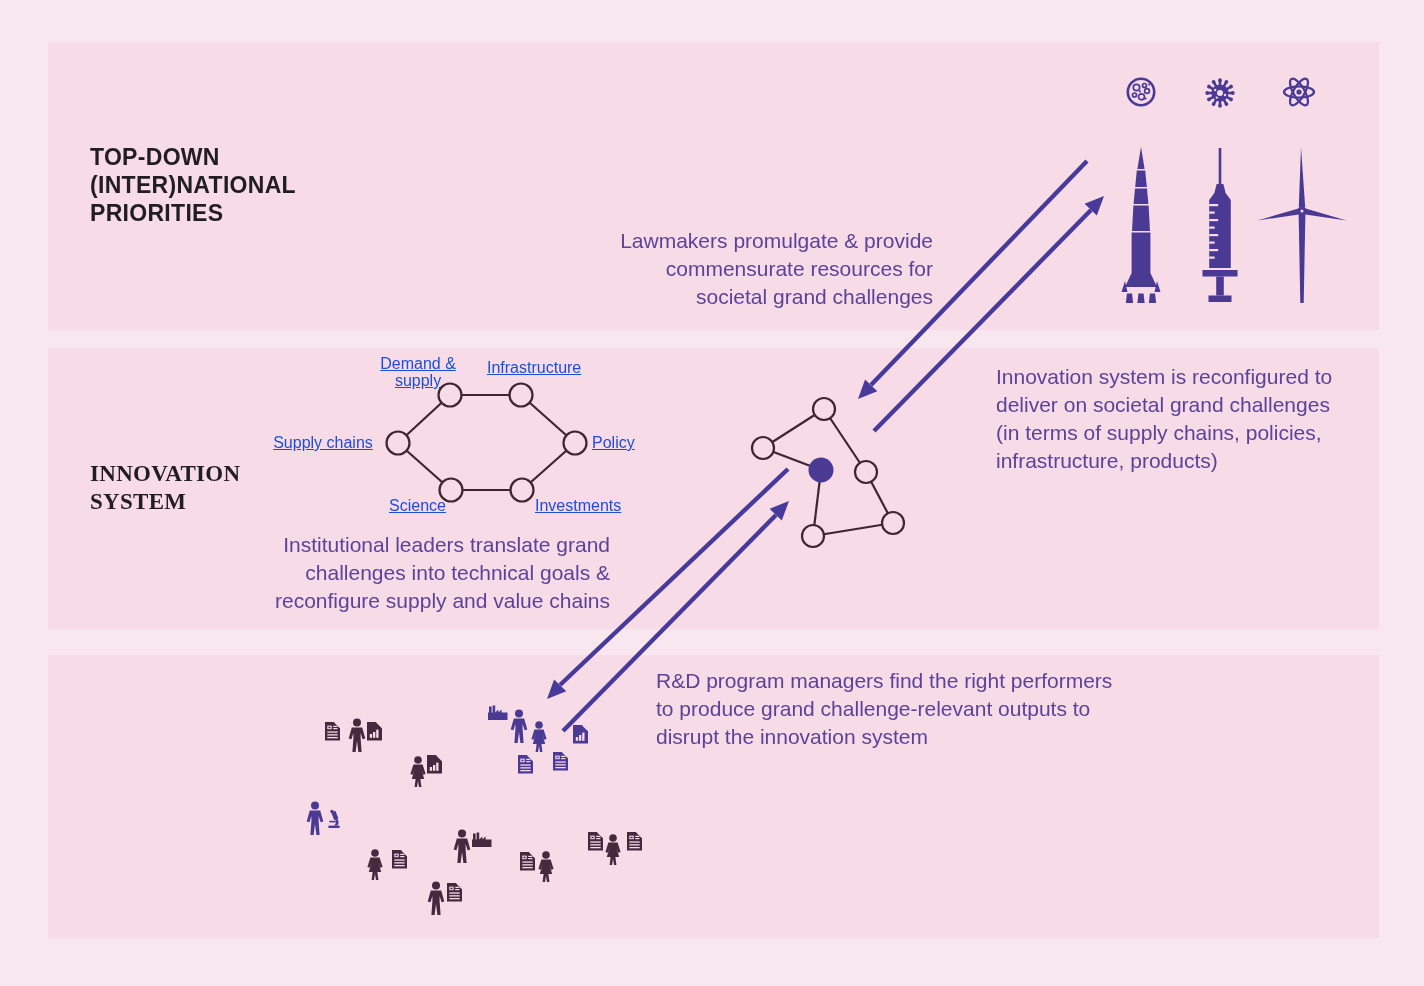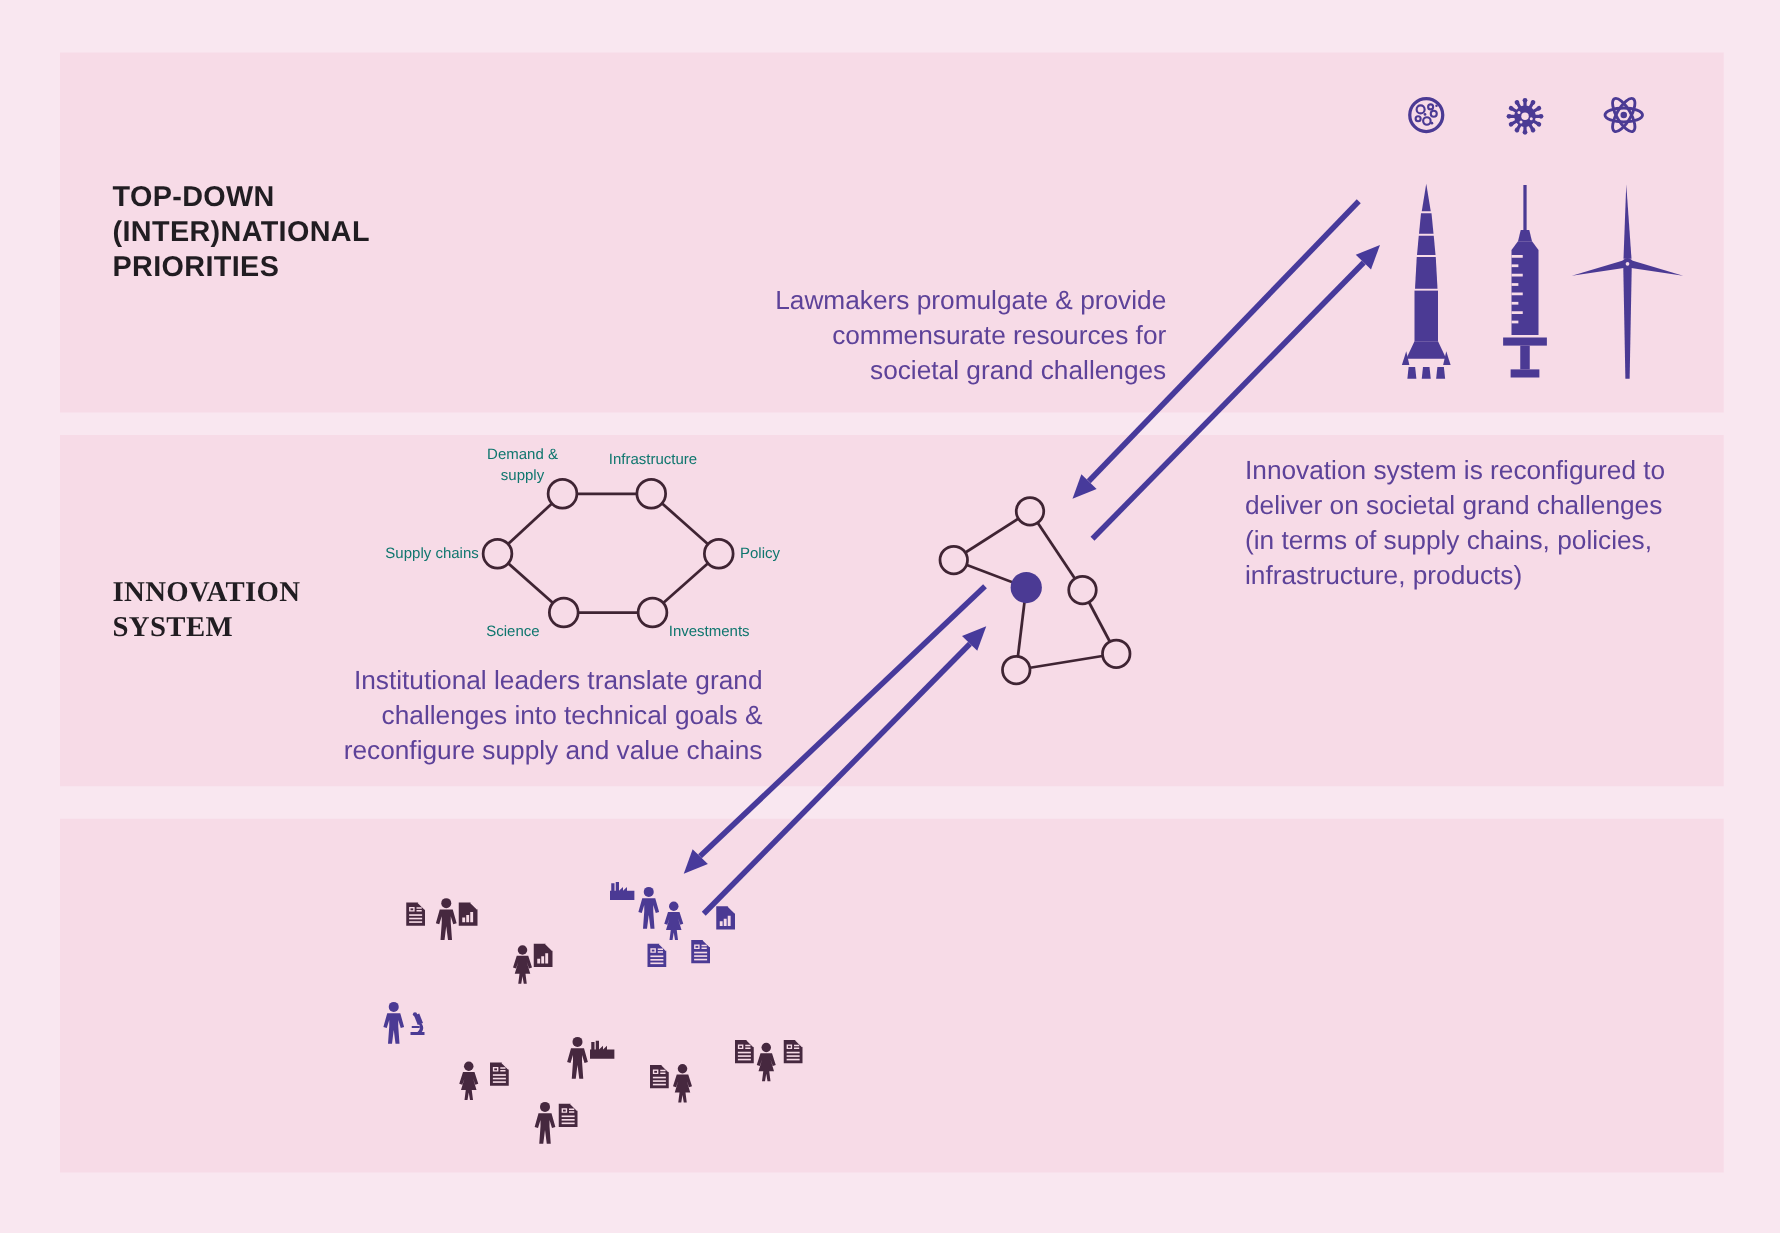--- a/index.html
+++ b/index.html
@@ -25,26 +25,26 @@
   .annotation{
     position:absolute;
     font-size:21px;line-height:28px;
     color:#5d4299;white-space:pre-line;
   }
   .ann-lawmakers{left:500px;top:227px;width:433px;text-align:right;}
   .ann-institutional{left:190px;top:531px;width:420px;text-align:right;}
   .ann-reconfigured{left:996px;top:363px;width:430px;text-align:left;}
   .ann-rd{left:656px;top:667px;width:540px;text-align:left;}
   .hexlabel{
-    position:absolute;font-size:12px;line-height:17px;
-    color:#0f766e;white-space:pre-line;
+    position:absolute;font-size:16px;line-height:17px;
+    color:#1d4ed8;white-space:pre-line;text-decoration:underline;
   }
   .hl-demand{left:358px;top:355px;width:120px;text-align:center;}
   .hl-infra{left:487px;top:359px;}
-  .hl-supply{left:263px;top:434px;width:120px;text-align:right;}
+  .hl-supply{left:263px;top:434px;width:120px;text-align:center;}
   .hl-policy{left:592px;top:434px;}
   .hl-science{left:389px;top:497px;}
   .hl-invest{left:535px;top:497px;}
   svg.overlay{position:absolute;left:0;top:0;}
   .ic-dark{color:#46283f;}
   .ic-purple{color:#4b3a94;}
   .net-edge{stroke:#3f2433;stroke-width:2.2;}
   .net-node{fill:#f7dbe7;stroke:#3f2433;stroke-width:2.2;}
   .arrow-line{stroke:#473a9b;stroke-width:4.4;fill:none;}
   .arrow-head{fill:#473a9b;}
@@ -67,20 +67,23 @@
   <div class="annotation ann-institutional">Institutional leaders translate grand
 challenges into technical goals &amp;
 reconfigure supply and value chains</div>
   <div class="annotation ann-lawmakers">Lawmakers promulgate &amp; provide
 commensurate resources for
 societal grand challenges</div>
   <div class="annotation ann-reconfigured">Innovation system is reconfigured to
 deliver on societal grand challenges
 (in terms of supply chains, policies,
 infrastructure, products)</div>
+  <div class="annotation ann-rd">R&amp;D program managers find the right performers
+to produce grand challenge-relevant outputs to
+disrupt the innovation system</div>
 
   <div class="hexlabel hl-demand">Demand &amp;
 supply</div>
   <div class="hexlabel hl-infra">Infrastructure</div>
   <div class="hexlabel hl-supply">Supply chains</div>
   <div class="hexlabel hl-policy">Policy</div>
   <div class="hexlabel hl-science">Science</div>
   <div class="hexlabel hl-invest">Investments</div>
 
   <svg class="overlay" width="1424" height="986" viewBox="0 0 1424 986">

